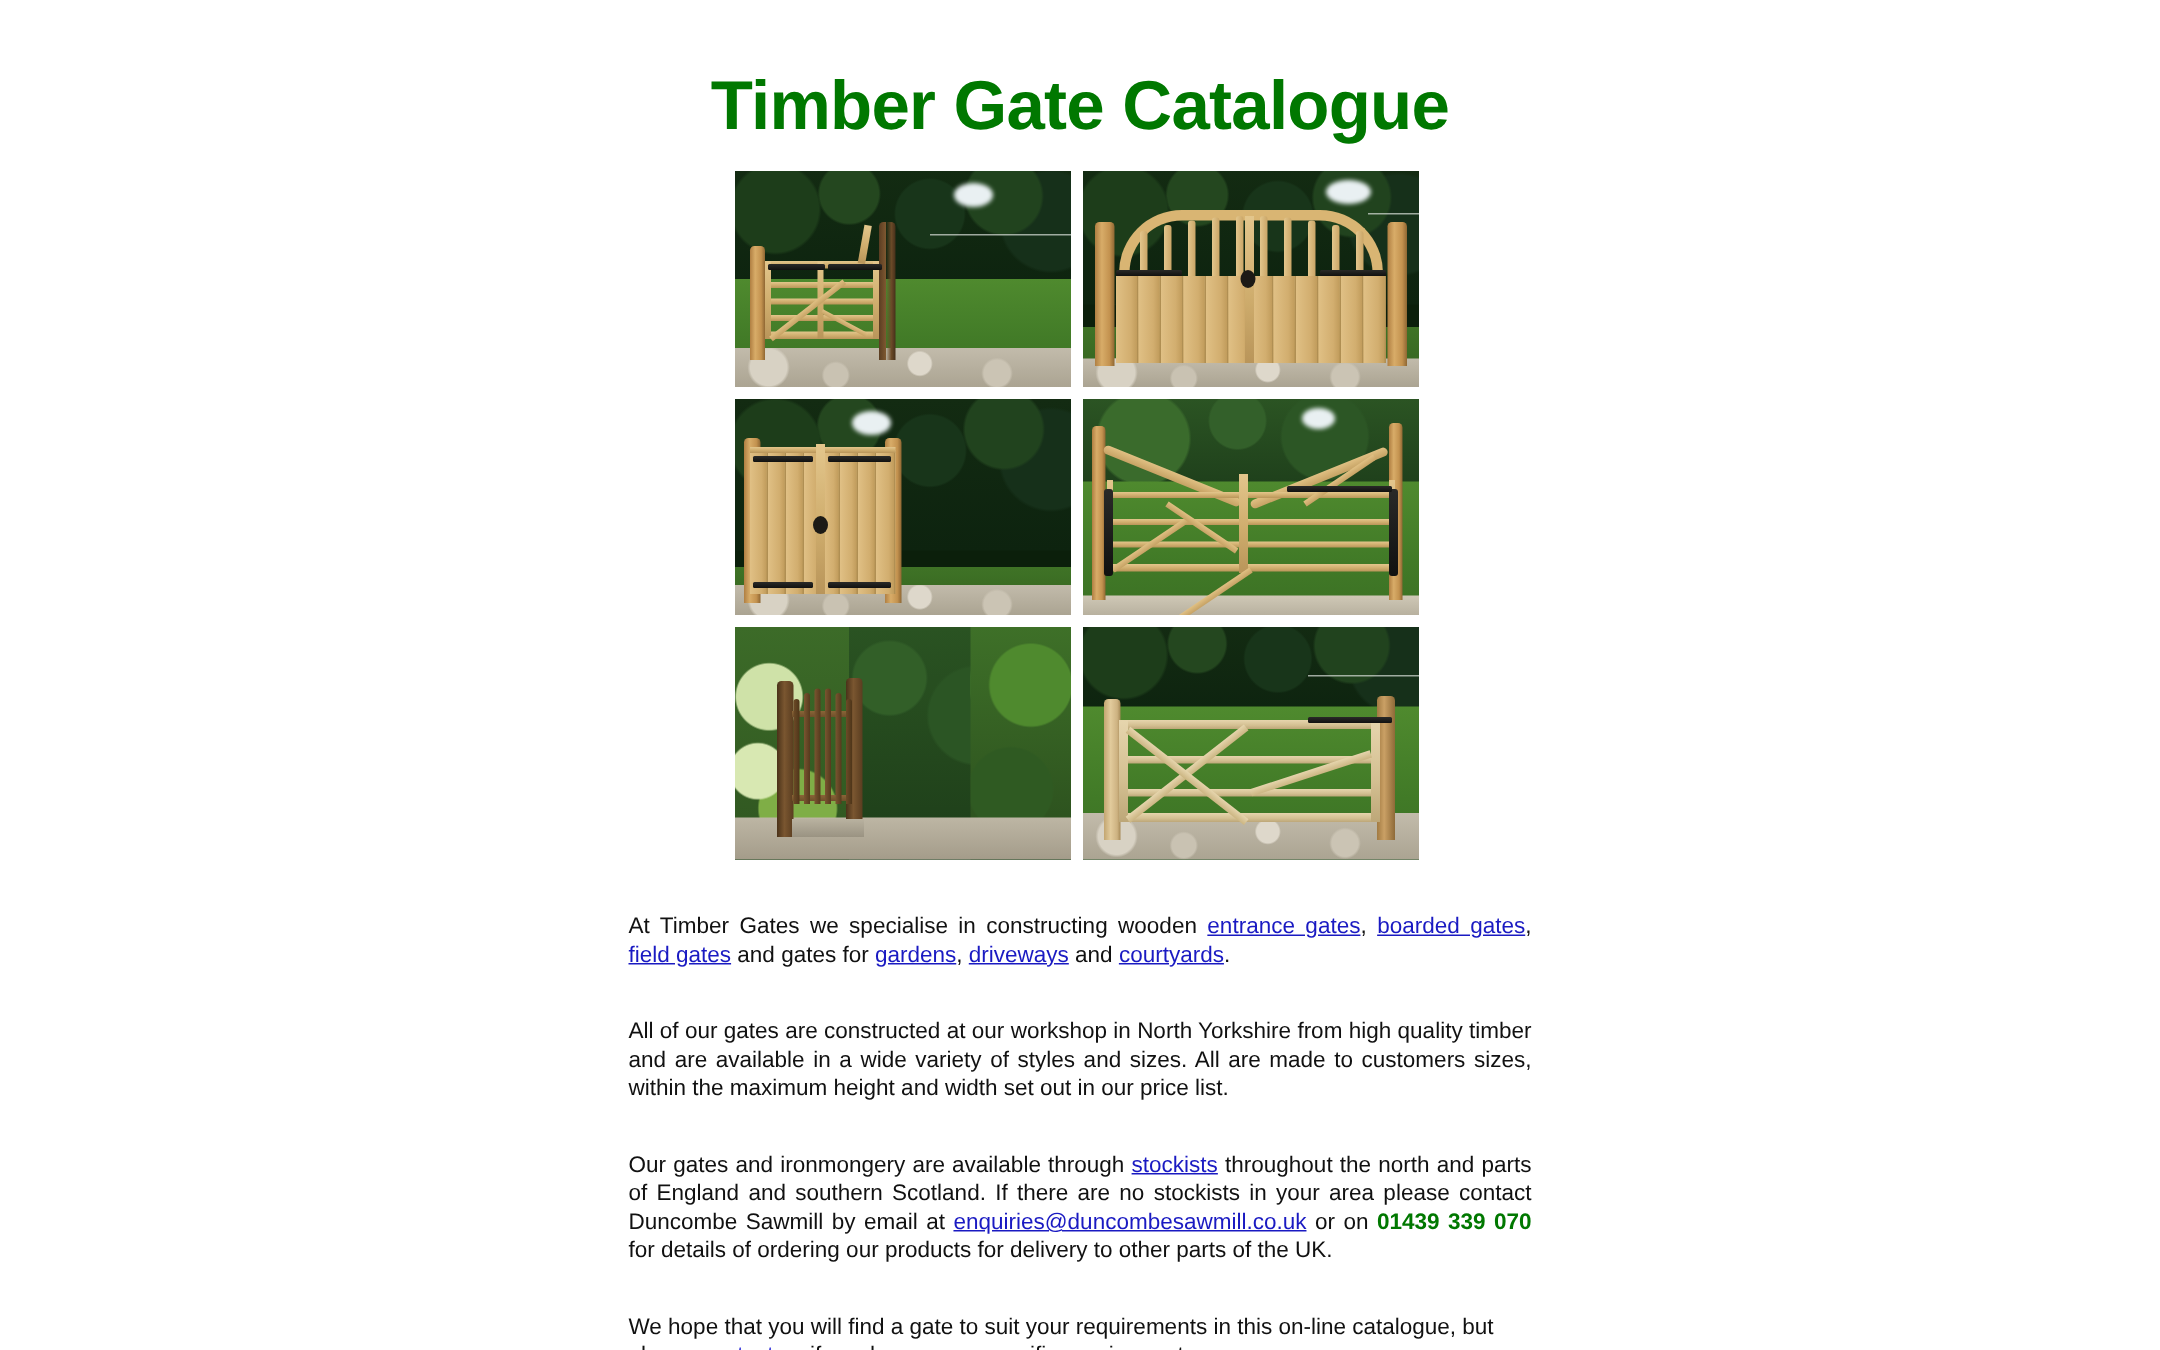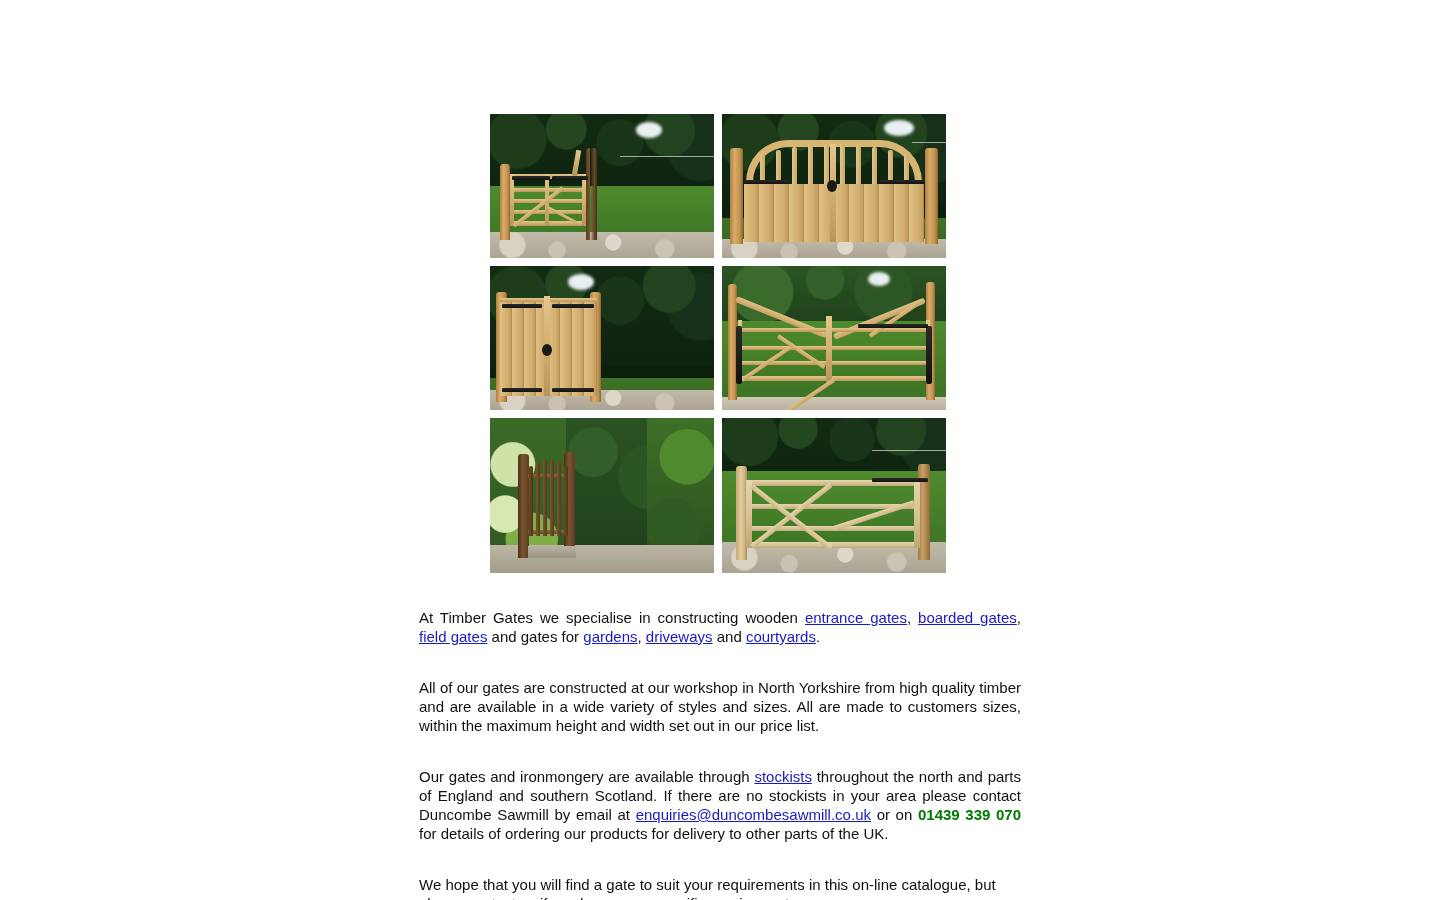--- a/index.html
+++ b/index.html
@@ -193,20 +193,21 @@
   .phone {
     color: #007800;
     font-weight: bold;
   }
 </style>
 </head>
 <body>
 
 <div class="page">
 
+  <h1 class="page-title">Timber Gate Catalogue</h1>
 
   <div class="gallery">
 
     <div class="gallery-row">
 
       <div class="photo" title="Wooden five bar field gate with diagonal bracing and curved head, hung between timber posts on gravel">
         <div class="sky"></div>
         <div class="hedge"></div>
         <div class="sky-gap" style="left:146px;top:8px;"></div>
         <div class="wire" style="left:130px;top:42px;width:94px;"></div>

